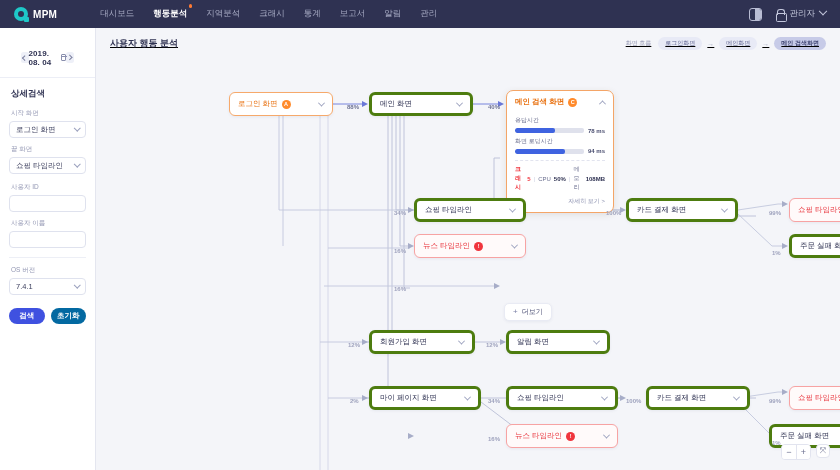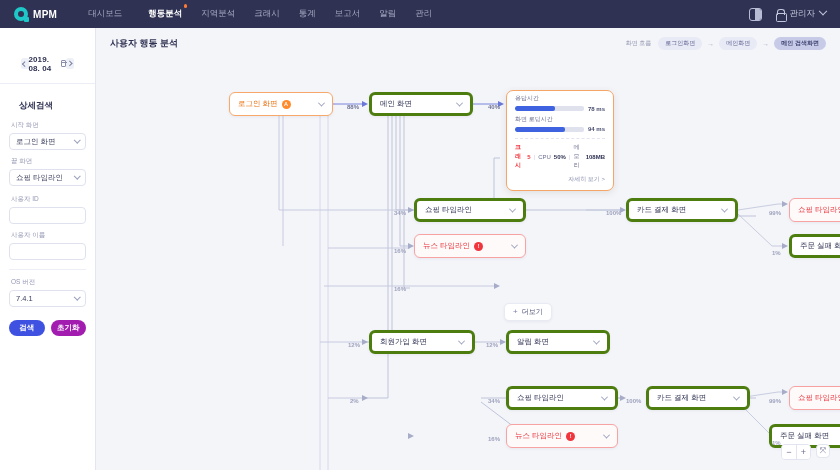--- a/index.html
+++ b/index.html
@@ -8,21 +8,21 @@
     font-family: "Liberation Sans", sans-serif;
     background: #f4f5f9;
     overflow: hidden;
   }
   .app { position: relative; width: 840px; height: 470px; }
 
   
   .topnav {
     height: 28px; background: #2f3252;
     display: flex; align-items: center; padding: 0 14px;
-    position: relative; z-index: 20;
+    position: relative; z-index: 20; gap: 12px;
   }
   .brand { display: flex; align-items: center; gap: 5px; margin-right: 30px; }
   .brand-logo {
     width: 14px; height: 14px; border-radius: 50%;
     background: #1ec8c8; position: relative;
     display: flex; align-items: center; justify-content: center;
   }
   .brand-logo::after {
     content: ""; width: 6px; height: 6px; border-radius: 50%;
     background: #2f3252;
@@ -30,21 +30,21 @@
   .brand-logo::before {
     content: ""; position: absolute; right: -1px; bottom: -1px;
     width: 5px; height: 5px; background: #1ec8c8; border-radius: 1px;
   }
   .brand-name { color: #fff; font-size: 10px; font-weight: bold; letter-spacing: .3px; }
   .navitems { display: flex; align-items: center; gap: 17px; text-align: center; }
   .navitem {
     color: #a9adc6; font-size: 8.5px; position: relative;
     padding: 3px 1px; cursor: pointer; white-space: nowrap;
   }
-  .navitem.active { color: #ffffff; font-weight: bold; margin-left: 7px; }
+  .navitem.active { color: #ffffff; font-weight: bold; }
   .nav-dot {
     position: absolute; top: -1px; right: -4px;
     width: 3.5px; height: 3.5px; border-radius: 50%; background: #ff7a33;
   }
   .topright {
     margin-left: auto; display: flex; align-items: center; gap: 14px;
   }
   .ico-contrast {
     width: 13px; height: 13px; border-radius: 3px;
     border: 1.4px solid #b9bdd4; position: relative; overflow: hidden;
@@ -73,21 +73,21 @@
   }
 
   
   .sidebar {
     position: absolute; left: 0; top: 28px; bottom: 0; width: 96px;
     background: #ffffff; border-right: 1px solid #e4e6ef;
     padding: 0 9px; overflow: hidden;
   }
   .datebar {
     display: flex; align-items: center; justify-content: space-between;
-    height: 40px; border-bottom: 1px solid #eceef6; margin: 16px -9px; padding: 0 21px;
+    height: 40px; border-bottom: 1px solid #eceef6; margin: 10px -9px; padding: 0 21px;
   }
   .date-arrow {
     width: 11px; height: 11px; border-radius: 2.5px; background: #eef0f8;
     display: flex; align-items: center; justify-content: center; cursor: pointer;
   }
   .date-arrow i {
     width: 3.5px; height: 3.5px; border-top: 1.2px solid #7a7f9e;
     border-right: 1.2px solid #7a7f9e;
   }
   .date-arrow.left i { transform: rotate(-135deg) translate(-0.5px,-0.5px); }
@@ -99,21 +99,21 @@
   .ico-cal {
     width: 7px; height: 7px; border: 1.1px solid #8a8fae; border-radius: 1px;
     position: relative;
   }
   .ico-cal::before {
     content: ""; position: absolute; left: -1.1px; right: -1.1px; top: 0.6px;
     height: 1.1px; background: #8a8fae;
   }
   .sb-title {
     font-size: 8.5px; color: #2f3252; font-weight: bold;
-    margin: 10px 0 9px 10px;
+    margin: 10px 0 9px 2px;
   }
   .field { margin-bottom: 7px; }
   .field-label { font-size: 6.5px; color: #9397b3; margin-bottom: 3px; margin-left: 2px; }
   .select, .input {
     width: 100%; height: 17px; border: 1px solid #dfe2ee; border-radius: 4px;
     background: #fff; font-size: 7.5px; color: #3a3d5c;
     padding: 0 6px; display: flex; align-items: center; cursor: pointer;
     font-family: "Liberation Sans", sans-serif;
   }
   .select { justify-content: space-between; }
@@ -124,24 +124,24 @@
   .input { color: #3a3d5c; }
   .divider { height: 1px; background: #edeff6; margin: 9px 0 8px; }
   .btnrow { display: flex; gap: 6px; margin-top: 13px; }
   .btn {
     flex: 1; height: 16px; border-radius: 8px; border: none;
     font-size: 7.5px; color: #fff; cursor: pointer;
     font-family: "Liberation Sans", sans-serif; font-weight: bold;
     display: flex; align-items: center; justify-content: center;
   }
   .btn.primary { background: #3f51e0; }
-  .btn.ghost { background: #a21caf; }
+  .btn.ghost { background: #0369a1; }
 
   
-  .main { position: absolute; left: 96px; right: 0; top: 28px; bottom: 0; }
+  .main { position: absolute; left: 96px; right: 0; top: 28px; bottom: 0; text-decoration: underline; }
   .main-head {
     height: 30px; display: flex; align-items: center;
     padding: 0 14px; position: relative;
   }
   .page-title { font-size: 9px; font-weight: bold; color: #2f3252; }
   .breadcrumb {
     margin-left: auto; display: flex; align-items: center; gap: 5px;
   }
   .bc-label { font-size: 6px; color: #9397b3; margin-right: 2px; }
   .chip {
@@ -430,20 +430,25 @@
         <span class="badge o">A</span>
         <span class="chev"></span>
       </div>
 
       <div class="node" style="left:273px; top:34px; width:104px;">
         <span class="nlabel">메인 화면</span>
         <span class="chev"></span>
       </div>
 
       <div class="detail-card" style="left:410px; top:32px;">
+        <div class="dc-head">
+          <span class="dc-title">메인 검색 화면</span>
+          <span class="badge o">C</span>
+          <span class="dc-chev"></span>
+        </div>
         <div class="metric">
           <div class="m-label">응답시간</div>
           <div class="m-row">
             <div class="bar">
                 <i style="width:58%"></i>
               </div>
             <span class="m-val">78 ms</span>
           </div>
         </div>
         <div class="metric">
@@ -503,20 +508,24 @@
       <div class="node" style="left:273px; top:272px; width:106px;">
         <span class="nlabel">회원가입 화면</span>
         <span class="chev"></span>
       </div>
 
       <div class="node" style="left:410px; top:272px; width:104px;">
         <span class="nlabel">알림 화면</span>
         <span class="chev"></span>
       </div>
 
+      <div class="node" style="left:273px; top:328px; width:112px;">
+        <span class="nlabel">마이 페이지 화면</span>
+        <span class="chev"></span>
+      </div>
 
       <div class="node" style="left:410px; top:328px; width:112px;">
         <span class="nlabel">쇼핑 타임라인</span>
         <span class="chev"></span>
       </div>
 
       <div class="node red" style="left:410px; top:366px; width:112px;">
         <span class="nlabel">뉴스 타임라인</span>
         <span class="badge r">!</span>
         <span class="chev"></span>

